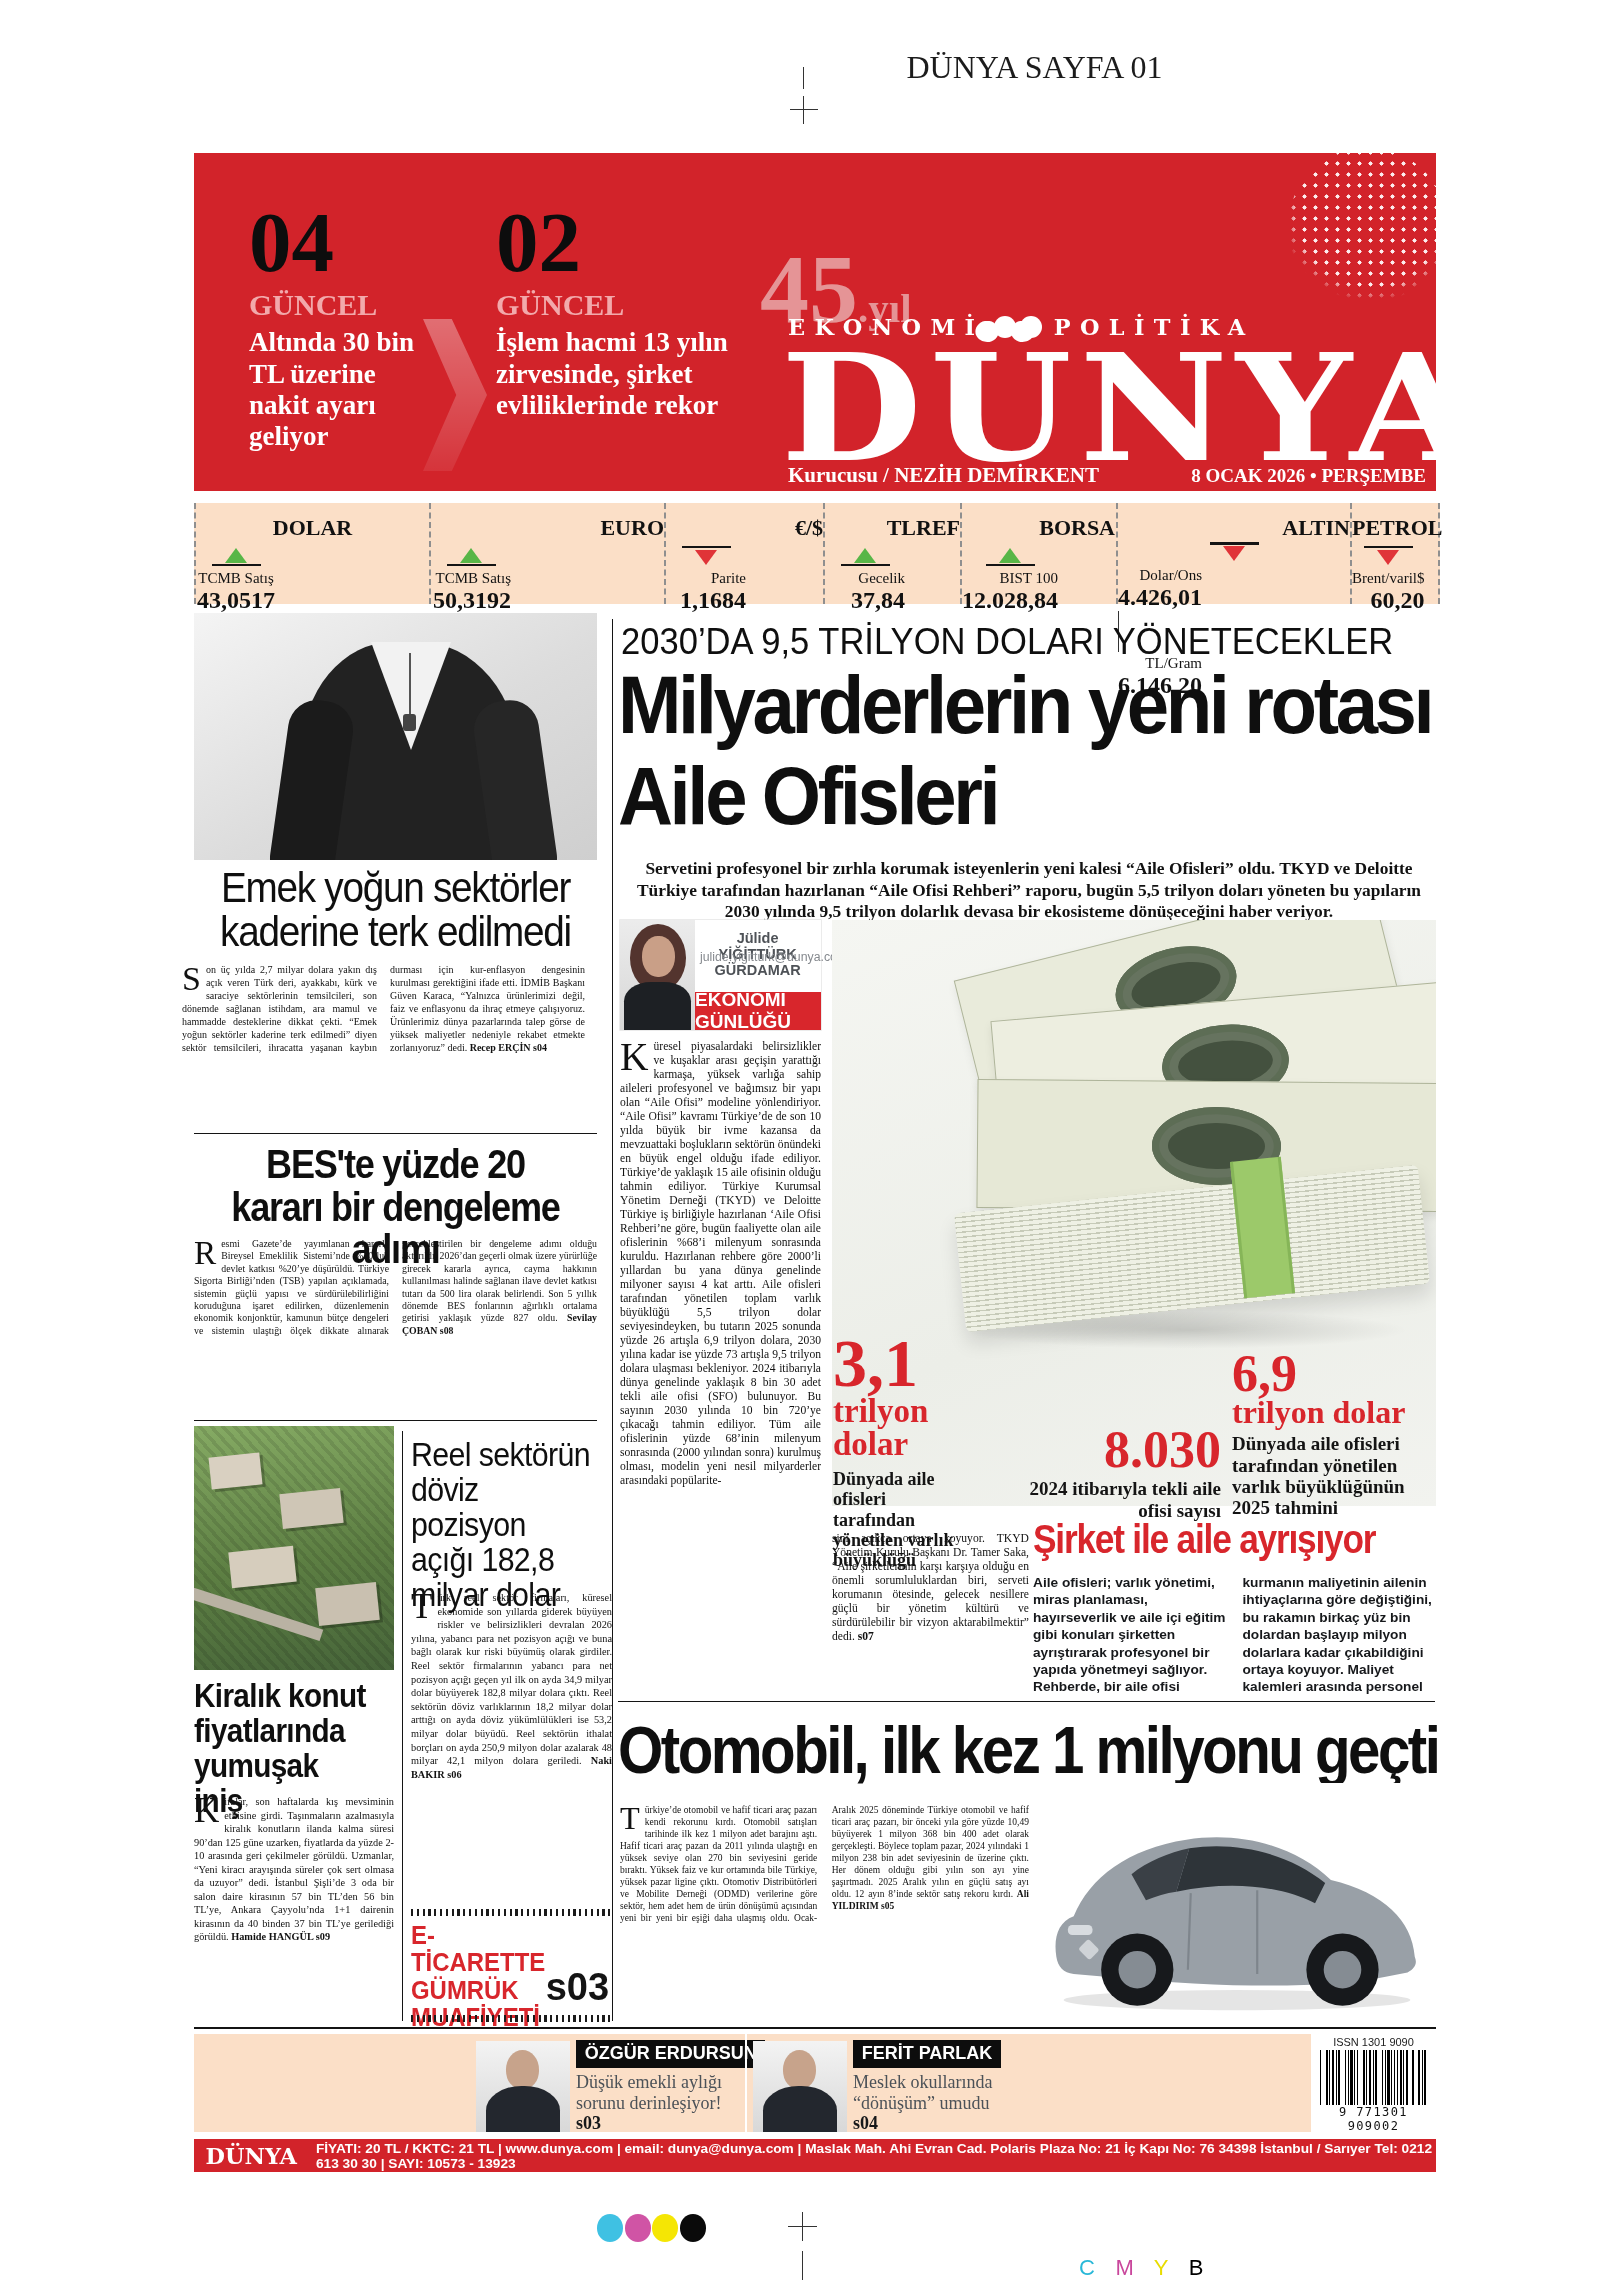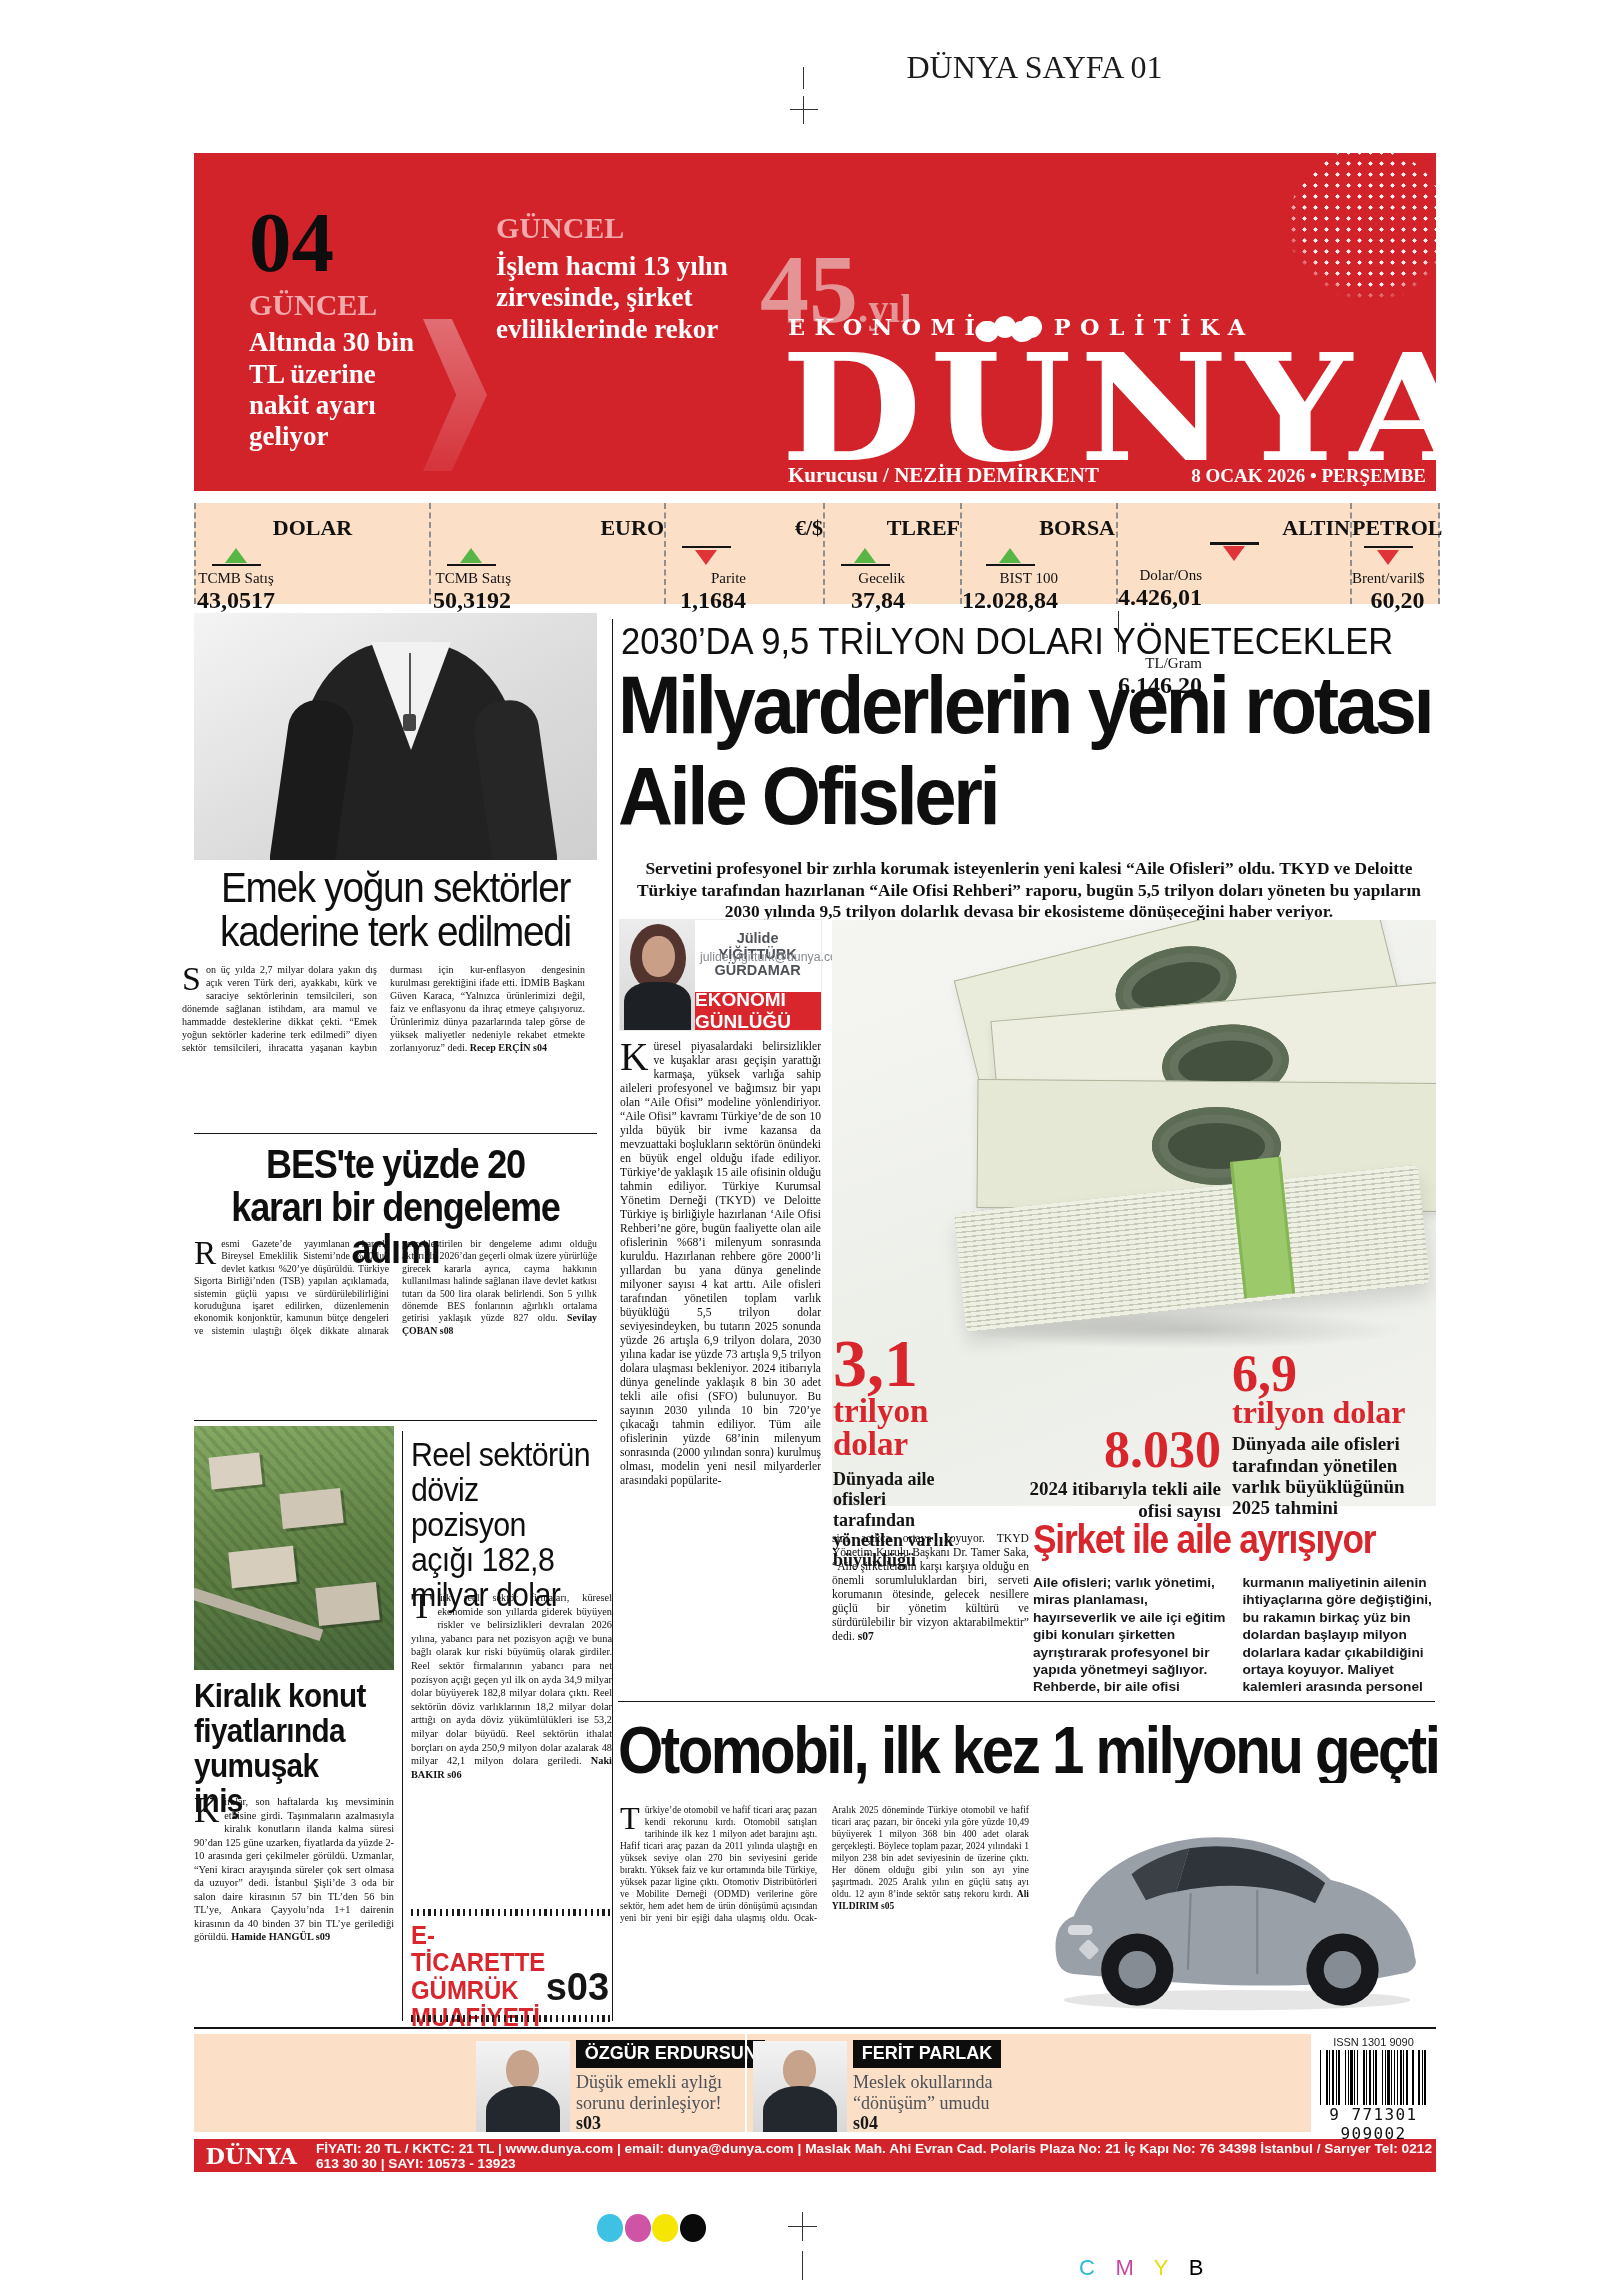--- a/index.html
+++ b/index.html
@@ -87,20 +87,21 @@
   <div id="mast" class="abs" style="left:194px;top:153px;width:1242px;height:338px;">
 
     <div class="abs" style="left:55px;top:51px;width:181px;">
       <div class="tnum">04</div>
       <div class="tsec" style="margin-top:7.2px;">GÜNCEL</div>
       <div class="ttxt" style="margin-top:5.8px;">Altında 30 bin TL üzerine nakit ayarı geliyor</div>
     </div>
     <div class="abs chev" style="left:229px;top:166px;width:64px;height:152px;"></div>
 
     <div class="abs" style="left:302px;top:51px;width:239px;">
+      <div class="tnum">02</div>
       <div class="tsec" style="margin-top:7.2px;">GÜNCEL</div>
       <div class="ttxt" style="margin-top:5.8px;">İşlem hacmi 13 yılın zirvesinde, şirket evliliklerinde rekor</div>
     </div>
 
     <div class="abs globe" style="left:1094px;top:-5.8px;width:159px;height:159px;"></div>
 
     <div class="abs" style="left:566px;top:87px;display:flex;align-items:baseline;color:#e59496;">
       <span class="ser" style="font-weight:bold;font-size:98px;line-height:1;">45</span>
       <span class="ser" style="font-weight:bold;font-size:41px;">.yıl</span>
     </div>
@@ -405,21 +406,21 @@
       <div class="cname">FERİT PARLAK</div>
       <div class="ctext">
         <span>Meslek okullarında “dönüşüm” umudu</span>
         <span class="cref">s04</span>
       </div>
     </div>
 
     <div class="abs" style="left:1117px;top:0;width:125px;height:98px;background:#fff;text-align:center;">
       <div class="sans" style="font-size:11px;padding-top:2.2px;color:#222;">ISSN 1301 9090</div>
       <div style="margin:2.2px auto 0;width:108px;height:55px;background:repeating-linear-gradient(90deg,#000 0 1.4px,#fff 1.4px 3.6px,#000 3.6px 4.3px,#fff 4.3px 5.8px,#000 5.8px 8px,#fff 8px 9.4px,#000 9.4px 10px,#fff 10px 12.3px);"></div>
-      <div style="font-family:'DejaVu Sans Mono',monospace;font-size:16px;letter-spacing:1.4px;color:#111;">9 771301 909002</div>
+      <div style="font-family:'DejaVu Sans Mono',monospace;font-size:12px;letter-spacing:1.4px;color:#111;">9 771301 909002</div>
     </div>
   </div>
 
   <div id="footbar" class="abs" style="left:194px;top:2139px;width:1242px;height:33px;">
     <span style="font:bold 22.4px 'DejaVu Serif',serif;color:#fff;margin-right:19px;">DÜNYA</span>
     <span class="sans cond" style="font-weight:bold;font-size:13.7px;color:#fff;">FİYATI: 20 TL / KKTC: 21 TL  |  www.dunya.com  |  email: dunya@dunya.com  |  Maslak Mah. Ahi Evran Cad. Polaris Plaza No: 21 İç Kapı No: 76 34398 İstanbul / Sarıyer Tel: 0212 613 30 30   |  SAYI: 10573 - 13923</span>
   </div>
 
   <div class="abs" style="left:597px;top:2214px;width:26px;height:27.5px;border-radius:50%;background:#3fc1e3;"></div>
   <div class="abs" style="left:625px;top:2214px;width:26px;height:27.5px;border-radius:50%;background:#d054a5;"></div>

